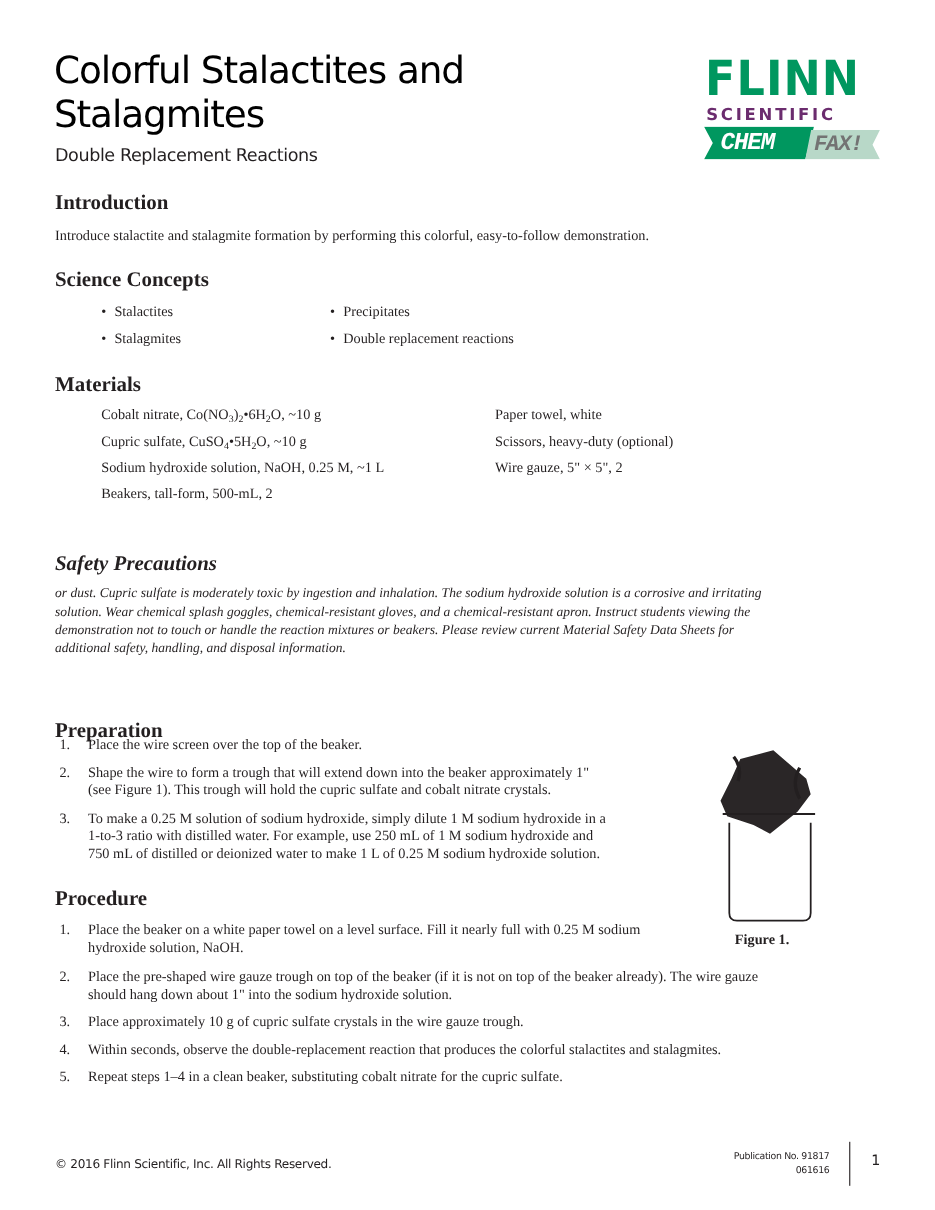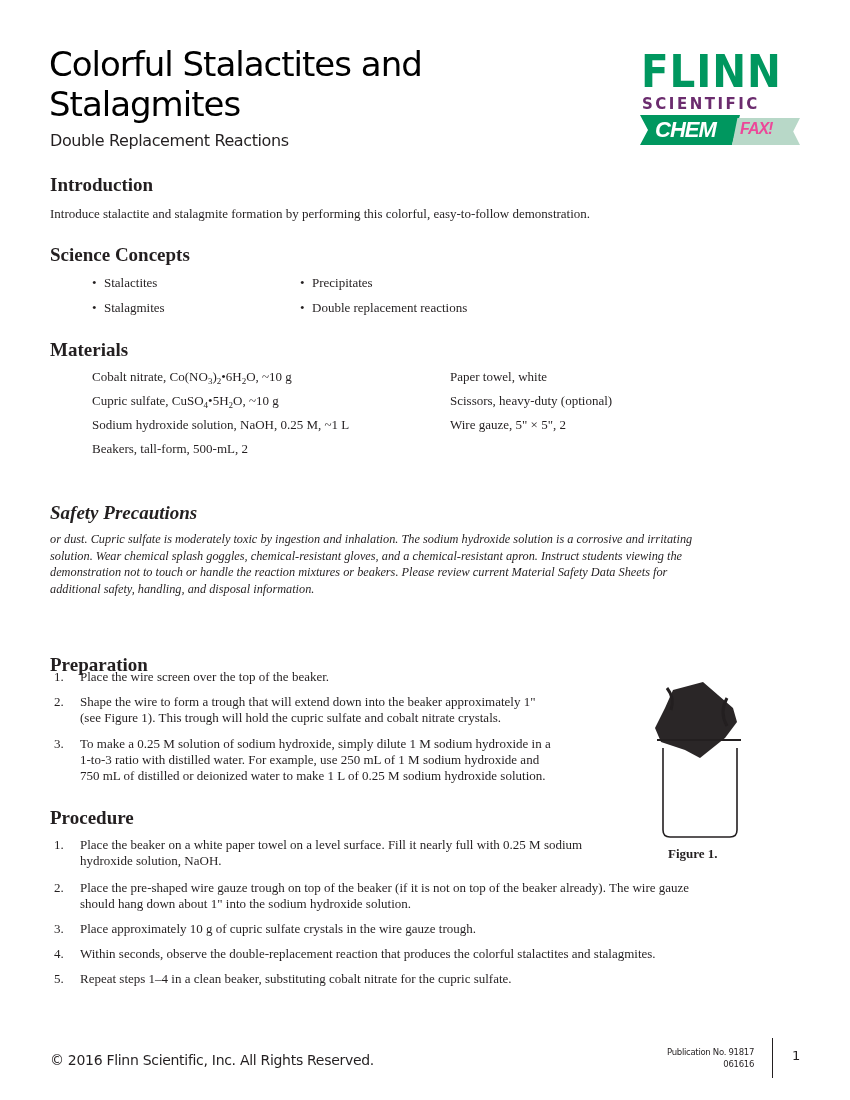--- a/index.html
+++ b/index.html
@@ -17,27 +17,27 @@
   sub { font-size: 9px; vertical-align: -3px; line-height: 0; }
   .ol-item { position: absolute; font-family: "Liberation Serif", serif; font-size: 13px; line-height: 16px; }
   .ol-item .num { position: absolute; left: 0; top: 0; width: 20px; }
   .ol-item .txt { position: absolute; left: 26px; top: 0; }
   
   .logo { left: 640px; top: 50px; width: 170px; height: 100px; }
   .flinn { position: absolute; left: 1px; top: 0; font-family: "DejaVu Sans", sans-serif; font-weight: bold; font-size: 44px; line-height: 44px; letter-spacing: 1px; color: #00975f; transform: scaleX(0.92); transform-origin: left top; }
   .scientific { position: absolute; left: 2px; top: 45px; font-family: "DejaVu Sans", sans-serif; font-weight: bold; font-size: 15px; letter-spacing: 2.5px; color: #6b2c6e; }
   .chem-band { position: absolute; left: 0; top: 65px; width: 100px; height: 30px; background: #00975f; clip-path: polygon(0 0, 100% 0, 92% 100%, 0 100%, 8% 50%); }
   .fax-band { position: absolute; left: 92px; top: 68px; width: 68px; height: 27px; background: #b8d8c8; clip-path: polygon(8% 0, 100% 0, 90% 50%, 100% 100%, 0 100%); }
-  .chem-txt { position: absolute; left: 15px; top: 67px; font-family: Liberation Sans, sans-serif; font-weight: bold; font-style: italic; font-size: 22px; color: #ffffff; letter-spacing: -1px; }
-  .fax-txt { position: absolute; left: 100px; top: 70px; font-family: Liberation Sans, sans-serif; font-weight: bold; font-style: italic; font-size: 16px; color: #ec4899; letter-spacing: -1px; }
+  .chem-txt { position: absolute; left: 15px; top: 67px; font-family: Liberation Mono, monospace; font-weight: bold; font-style: italic; font-size: 22px; color: #ffffff; letter-spacing: -1px; }
+  .fax-txt { position: absolute; left: 100px; top: 70px; font-family: Liberation Mono, monospace; font-weight: bold; font-style: italic; font-size: 20px; color: #737373; letter-spacing: -1px; }
   
   .figure { left: 645px; top: 680px; width: 110px; height: 160px; }
   .fig-caption { left: 668px; top: 846px; font-family: "Liberation Serif", serif; font-weight: bold; font-size: 13px; }
   
-  .footer-left { left: 50px; top: 1052px; font-family: "DejaVu Sans", sans-serif; font-size: 14px; color: #231f20; letter-spacing: -0.3px; }
+  .footer-left { left: 50px; top: 1052px; font-family: "DejaVu Sans", sans-serif; font-size: 11px; color: #231f20; letter-spacing: -0.3px; }
   .footer-pub { right: 96px; top: 1046px; font-family: "DejaVu Sans", sans-serif; font-size: 8.5px; color: #231f20; text-align: right; line-height: 12px; letter-spacing: -0.3px; }
   .footer-rule { left: 772px; top: 1038px; width: 1px; height: 40px; background: #231f20; }
   .page-num { left: 792px; top: 1048px; font-family: "DejaVu Sans", sans-serif; font-size: 13px; color: #231f20; }
 </style>
 </head>
 <body>
 
 <div class="abs title">
   <div>Colorful Stalactites and</div>
   <div>Stalagmites</div>

